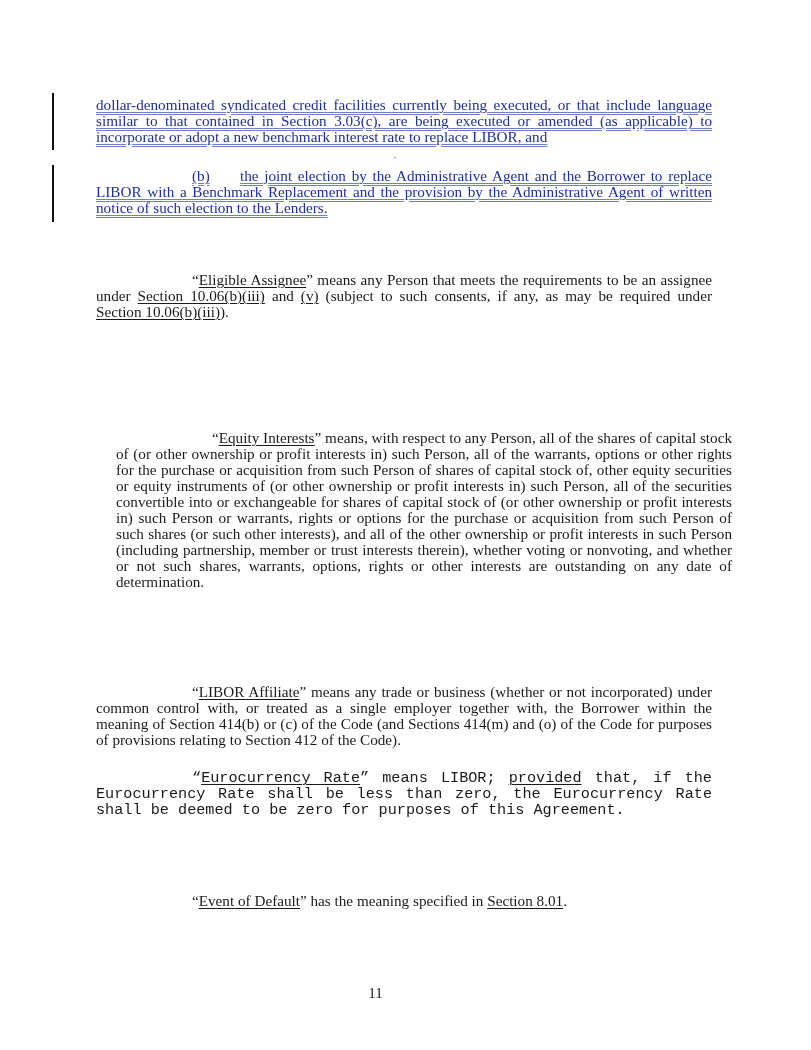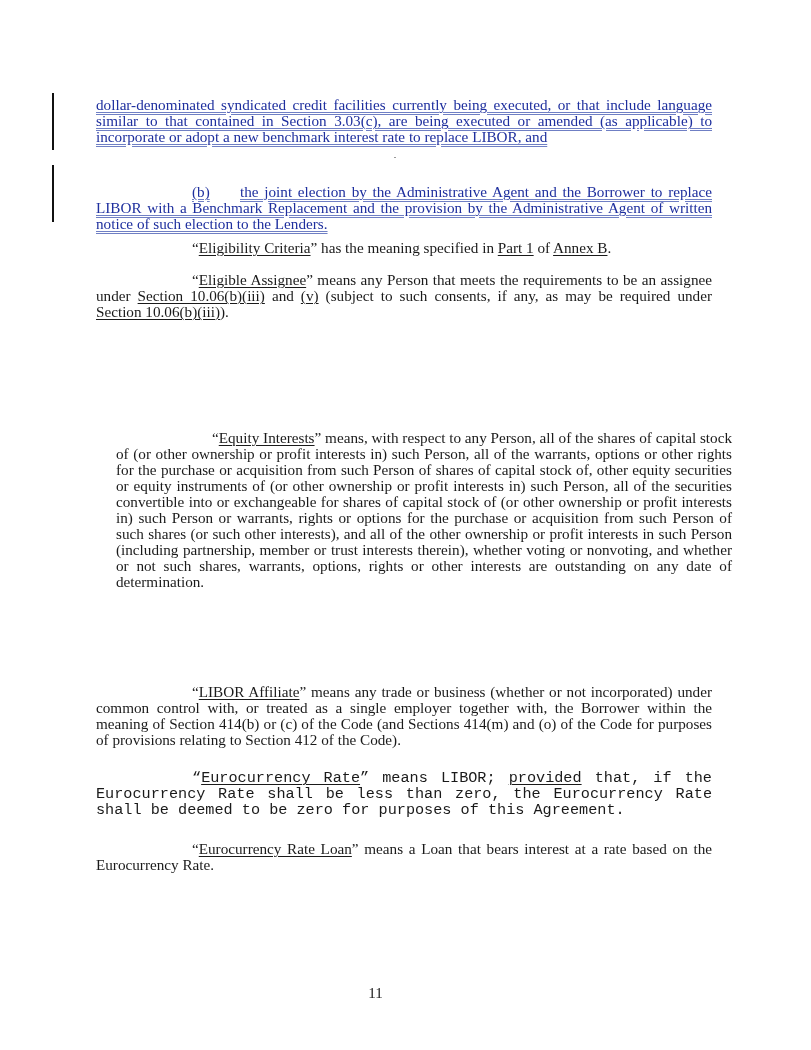--- a/index.html
+++ b/index.html
@@ -32,31 +32,26 @@
   <div class="change-bar" style="top:93px;height:57px;"></div>
   <div class="change-bar" style="top:165px;height:57px;"></div>
   <div class="dot" style="left:394px;top:157px;"></div>
 
   <div class="text-col" style="top:97px;">
     <p class="para">
       <span class="ins">dollar-denominated syndicated credit facilities currently being executed, or that include language similar to that contained in Section 3.03(c), are being executed or amended (as applicable) to incorporate or adopt a new benchmark interest rate to replace LIBOR, and</span>
     </p>
   </div>
 
-  <div class="text-col" style="top:168px;margin-top:16px;">
+  <div class="text-col" style="top:168px;">
     <p class="para indent">
       <span class="ins tab-b">(b)</span><span class="ins">the joint election by the Administrative Agent and the Borrower to replace LIBOR with a Benchmark Replacement and the provision by the Administrative Agent of written notice of such election to the Lenders.</span>
     </p>
   </div>
 
-  <div class="text-col" style="top:240px;">
-    <p class="para indent">
-      <span>“</span><span class="u">Eligibility Criteria</span><span>” has the meaning specified in </span><span class="u">Part 1</span><span> of </span><span class="u">Annex B</span><span>.</span>
-    </p>
-  </div>
 
   <div class="text-col" style="top:272px;">
     <p class="para indent">
       <span>“</span><span class="u">Eligible Assignee</span><span>” means any Person that meets the requirements to be an assignee under </span><span class="u">Section 10.06(b)(iii)</span><span> and </span><span class="u">(v)</span><span> (subject to such consents, if any, as may be required under </span><span class="u">Section 10.06(b)(iii)</span><span>).</span>
     </p>
   </div>
 
 
 
   <div class="text-col" style="top:430px;margin-left:20px;">
@@ -71,21 +66,21 @@
       <span>“</span><span class="u">LIBOR Affiliate</span><span>” means any trade or business (whether or not incorporated) under common control with, or treated as a single employer together with, the Borrower within the meaning of Section 414(b) or (c) of the Code (and Sections 414(m) and (o) of the Code for purposes of provisions relating to Section 412 of the Code).</span>
     </p>
   </div>
 
   <div class="text-col" style="top:770px;font-family:Liberation Mono, monospace;">
     <p class="para indent">
       <span>“</span><span class="u">Eurocurrency Rate</span><span>” means LIBOR; </span><span class="u">provided</span><span> that, if the Eurocurrency Rate shall be less than zero, the Eurocurrency Rate shall be deemed to be zero for purposes of this Agreement.</span>
     </p>
   </div>
 
-  <div class="text-col" style="top:841px;">
+
+  <div class="text-col" style="top:893px;">
     <p class="para indent">
-      <span>“</span><span class="u">Eurocurrency Rate Loan</span><span>” means a Loan that bears interest at a rate based on the Eurocurrency Rate.</span>
+      <span>“</span><span class="u">Event of Default</span><span>” has the meaning specified in </span><span class="u">Section 8.01</span><span>.</span>
     </p>
   </div>
-
 
   <div class="page-number">11</div>
 </div>
 
 </body></html>

